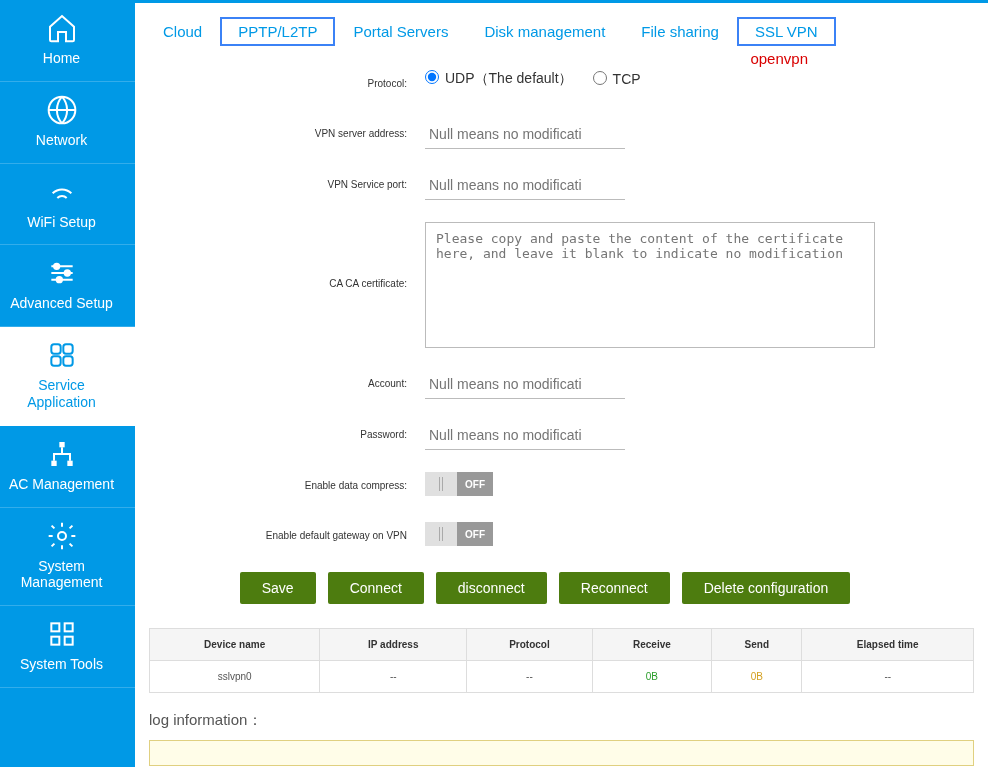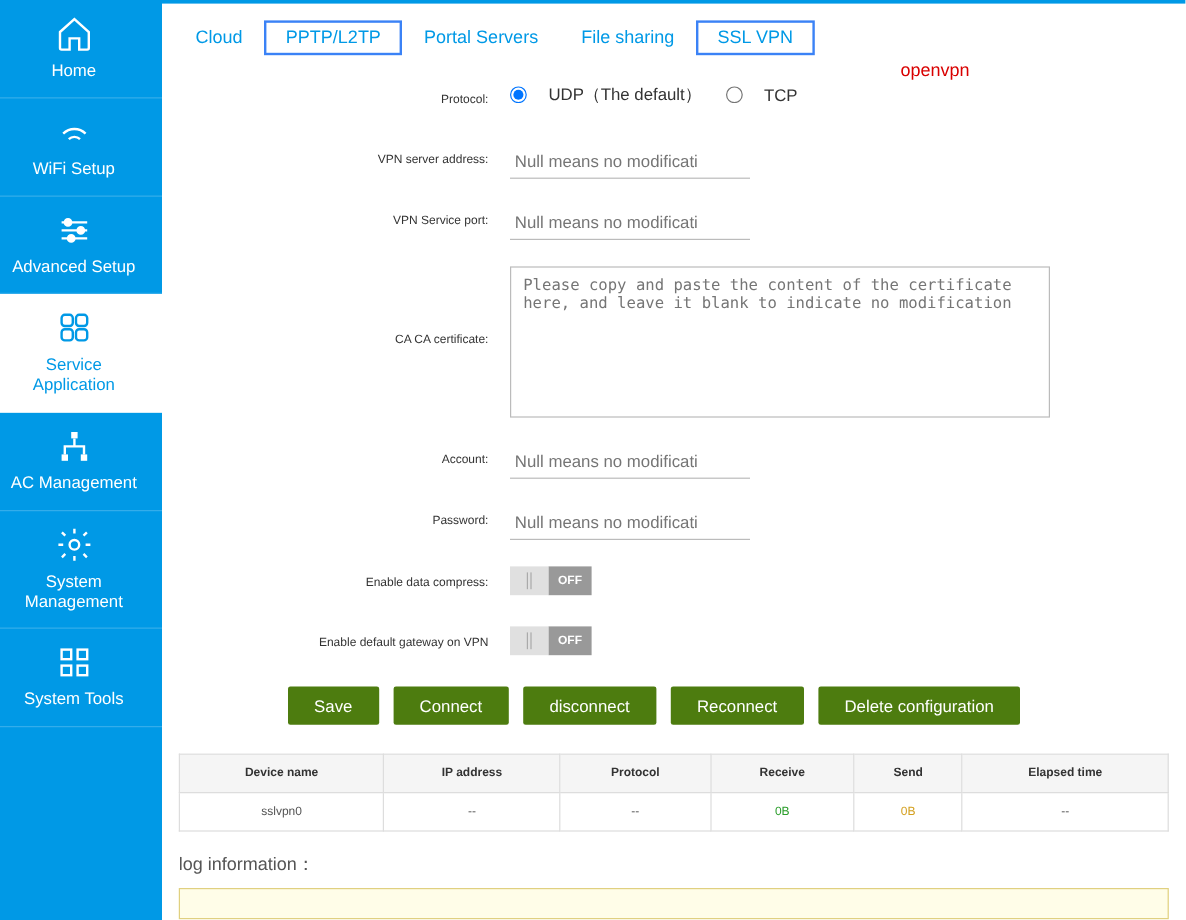--- a/index.html
+++ b/index.html
@@ -16,21 +16,21 @@
     .tabs { display: flex; gap: 0; padding: 14px 10px 14px 10px; position: relative; }
     .tab { color: #0099e6; font-size: 15px; padding: 6px 18px; cursor: pointer; }
     .tab-box { border: 2px solid #3b82f6; padding: 4px 16px; }
     .annotation { color: #d90000; font-size: 15px; position: absolute; right: 180px; top: 47px; font-weight: 500; }
     
     .form { padding: 10px 20px 0 20px; max-width: 820px; }
     .form-row { display: flex; align-items: flex-start; margin-bottom: 22px; }
     .form-label { width: 270px; text-align: right; padding-right: 18px; color: #333; font-size: 10px; line-height: 28px; }
     .form-control { flex: 1; display: flex; align-items: center; gap: 20px; }
     
-    .radio-wrap { display: flex; align-items: center; gap: 18px; color: #333; font-size: 14px; }
+    .radio-wrap { display: flex; gap: 6px; color: #333; font-size: 14px; }
     .radio-wrap input { width: 14px; height: 14px; }
     
     .text-input { border: none; border-bottom: 1px solid #bbb; padding: 6px 4px; font-size: 14px; color: #888; width: 200px; background: transparent; }
     
     .textarea { width: 450px; height: 126px; border: 1px solid #bbb; padding: 8px 10px; font-family: monospace; font-size: 13px; color: #888; resize: none; }
     
     .toggle { display: flex; align-items: center; }
     .toggle-track { width: 32px; height: 24px; background: #e0e0e0; display: flex; align-items: center; justify-content: center; position: relative; }
     .toggle-knob { width: 4px; height: 14px; border-left: 1px solid #aaa; border-right: 1px solid #aaa; }
     .toggle-label { background: #999; color: #fff; font-size: 10px; font-weight: bold; padding: 6px 8px; height: 24px; display: flex; align-items: center; }
@@ -55,20 +55,27 @@
 
 <div class="sidebar">
   <div class="sidebar-item">
     <svg class="sidebar-icon" viewBox="0 0 24 24" fill="none" stroke="currentColor" stroke-width="1.5">
         <path d="M3 11l9-8 9 8v10a1 1 0 01-1 1h-5v-7h-6v7H4a1 1 0 01-1-1V11z"></path>
       </svg>
     <span class="sidebar-label">Home</span>
   </div>
   <div class="sidebar-item">
     <svg class="sidebar-icon" viewBox="0 0 24 24" fill="none" stroke="currentColor" stroke-width="1.5">
+        <circle cx="12" cy="12" r="10"></circle>
+        <path d="M2 12h20M12 2a15 15 0 010 20M12 2a15 15 0 000 20"></path>
+      </svg>
+    <span class="sidebar-label">Network</span>
+  </div>
+  <div class="sidebar-item">
+    <svg class="sidebar-icon" viewBox="0 0 24 24" fill="none" stroke="currentColor" stroke-width="1.5">
         <path d="M5 13a10 10 0 0114 0M8.5 16.5a5 5 0 017 0M12 20h.01"></path>
       </svg>
     <span class="sidebar-label">WiFi Setup</span>
   </div>
   <div class="sidebar-item">
     <svg class="sidebar-icon" viewBox="0 0 24 24" fill="none" stroke="currentColor" stroke-width="1.5">
         <path d="M4 7h16M4 12h16M4 17h16"></path>
         <circle cx="8" cy="7" r="2" fill="currentColor"></circle>
         <circle cx="16" cy="12" r="2" fill="currentColor"></circle>
         <circle cx="10" cy="17" r="2" fill="currentColor"></circle>
@@ -111,20 +118,21 @@
       </svg>
     <span class="sidebar-label">System Tools</span>
   </div>
 </div>
 
 <div class="main">
   <div class="tabs">
     <span class="tab">Cloud</span>
     <span class="tab tab-box">PPTP/L2TP</span>
     <span class="tab">Portal Servers</span>
+    <span class="tab">Disk management</span>
     <span class="tab">File sharing</span>
     <span class="tab tab-box">SSL VPN</span>
     <span class="annotation">openvpn</span>
   </div>
 
   <div class="form">
     <div class="form-row">
       <div class="form-label">Protocol:</div>
       <div class="form-control">
         <label class="radio-wrap">

